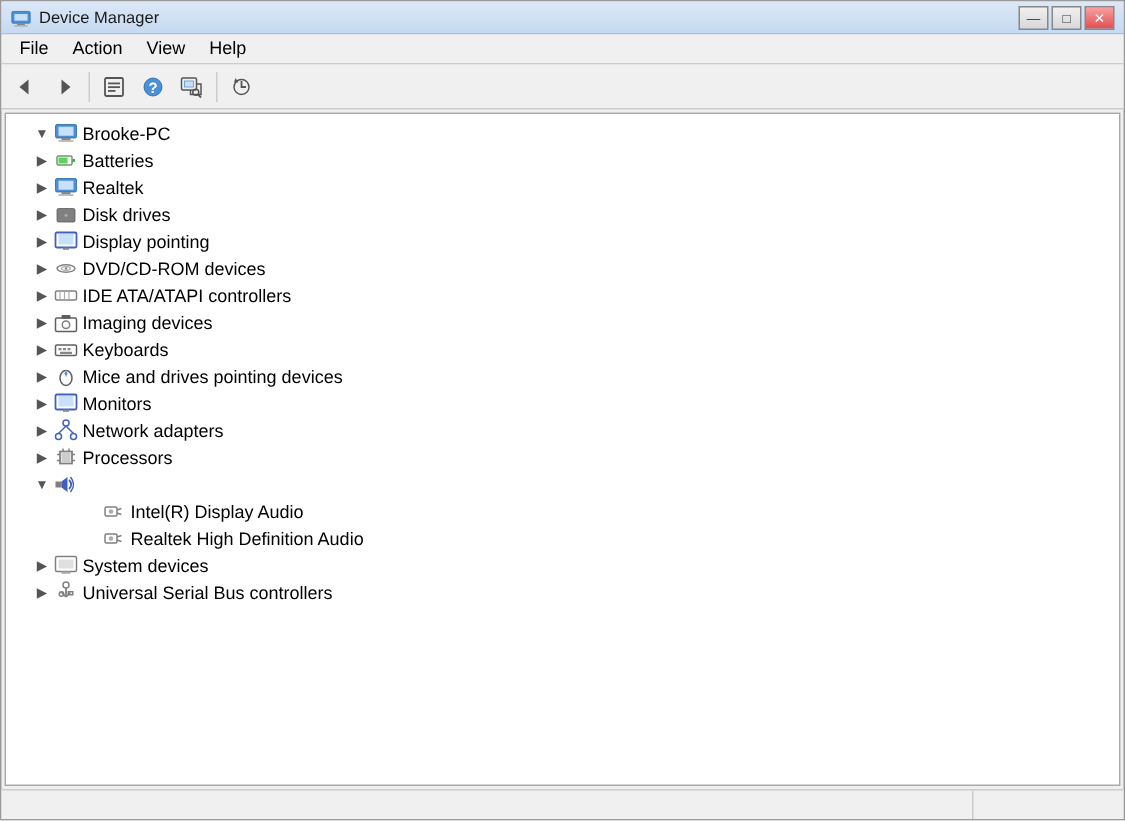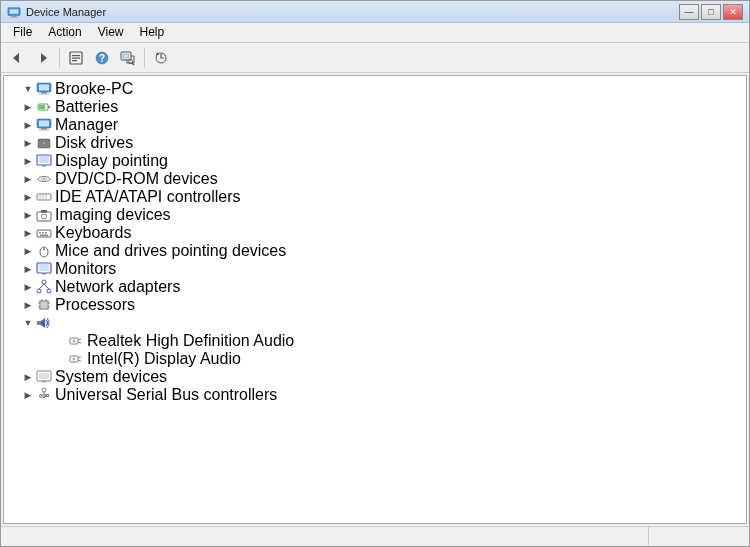--- a/index.html
+++ b/index.html
@@ -166,21 +166,21 @@
       height: 16px;
       flex-shrink: 0;
       display: inline-flex;
       align-items: center;
       justify-content: center;
       margin-right: 3px;
       font-size: 12px;
     }
 
     .node-label {
-      font-size: 16px;
+      font-size: 12px;
       color: #000;
     }
 
     
     .status-bar {
       height: 20px;
       background: #f0f0f0;
       border-top: 1px solid #ccc;
       display: flex;
       align-items: center;
@@ -311,21 +311,21 @@
             <span class="indent"></span>
             <span class="expander">▶</span>
             <span class="node-icon">
               <svg width="16" height="16" viewBox="0 0 16 16">
                 <rect x="1" y="2" width="14" height="9" rx="1" fill="#4a90d9" stroke="#2060a0" stroke-width="0.5"></rect>
                 <rect x="3" y="3.5" width="10" height="6" fill="#c8e0f8"></rect>
                 <rect x="5" y="11" width="6" height="1.5" fill="#888"></rect>
                 <rect x="3" y="12.5" width="10" height="1" fill="#aaa"></rect>
               </svg>
             </span>
-            <span class="node-label">Manager</span>
+            <span class="node-label">Realtek</span>
           </div>
           <div class="tree-item">
             <span class="indent"></span>
             <span class="expander">▶</span>
             <span class="node-icon">
               <svg width="16" height="16" viewBox="0 0 16 16">
                 <rect x="2" y="4" width="12" height="9" rx="1" fill="#808080" stroke="#555" stroke-width="0.5"></rect>
                 <ellipse cx="8" cy="8.5" r="3" fill="none" stroke="#ccc" stroke-width="1"></ellipse>
                 <circle cx="8" cy="8.5" r="1" fill="#aaa"></circle>
               </svg>
@@ -468,36 +468,36 @@
             <span class="indent"></span>
             <span class="expander"></span>
             <span class="node-icon">
               <svg width="16" height="16" viewBox="0 0 16 16">
                 <rect x="2" y="5" width="8" height="6" rx="1" fill="none" stroke="#808080" stroke-width="1"></rect>
                 <circle cx="6" cy="8" r="1.5" fill="#aaa"></circle>
                 <line x1="10" y1="7" x2="13" y2="6" stroke="#808080" stroke-width="1"></line>
                 <line x1="10" y1="9" x2="13" y2="10" stroke="#808080" stroke-width="1"></line>
               </svg>
             </span>
-            <span class="node-label">Realtek High Definition Audio</span>
+            <span class="node-label">Intel(R) Display Audio</span>
           </div>
           <div class="tree-item">
             <span class="indent"></span>
             <span class="indent"></span>
             <span class="indent"></span>
             <span class="expander"></span>
             <span class="node-icon">
               <svg width="16" height="16" viewBox="0 0 16 16">
                 <rect x="2" y="5" width="8" height="6" rx="1" fill="none" stroke="#808080" stroke-width="1"></rect>
                 <circle cx="6" cy="8" r="1.5" fill="#aaa"></circle>
                 <line x1="10" y1="7" x2="13" y2="6" stroke="#808080" stroke-width="1"></line>
                 <line x1="10" y1="9" x2="13" y2="10" stroke="#808080" stroke-width="1"></line>
               </svg>
             </span>
-            <span class="node-label">Intel(R) Display Audio</span>
+            <span class="node-label">Realtek High Definition Audio</span>
           </div>
           <div class="tree-item">
             <span class="indent"></span>
             <span class="expander">▶</span>
             <span class="node-icon">
               <svg width="16" height="16" viewBox="0 0 16 16">
                 <rect x="1" y="2" width="14" height="10" rx="1" fill="none" stroke="#808080" stroke-width="1"></rect>
                 <rect x="3" y="4" width="10" height="6" fill="#e0e0e0"></rect>
                 <rect x="5" y="12" width="6" height="1.5" fill="#aaa"></rect>
               </svg>

